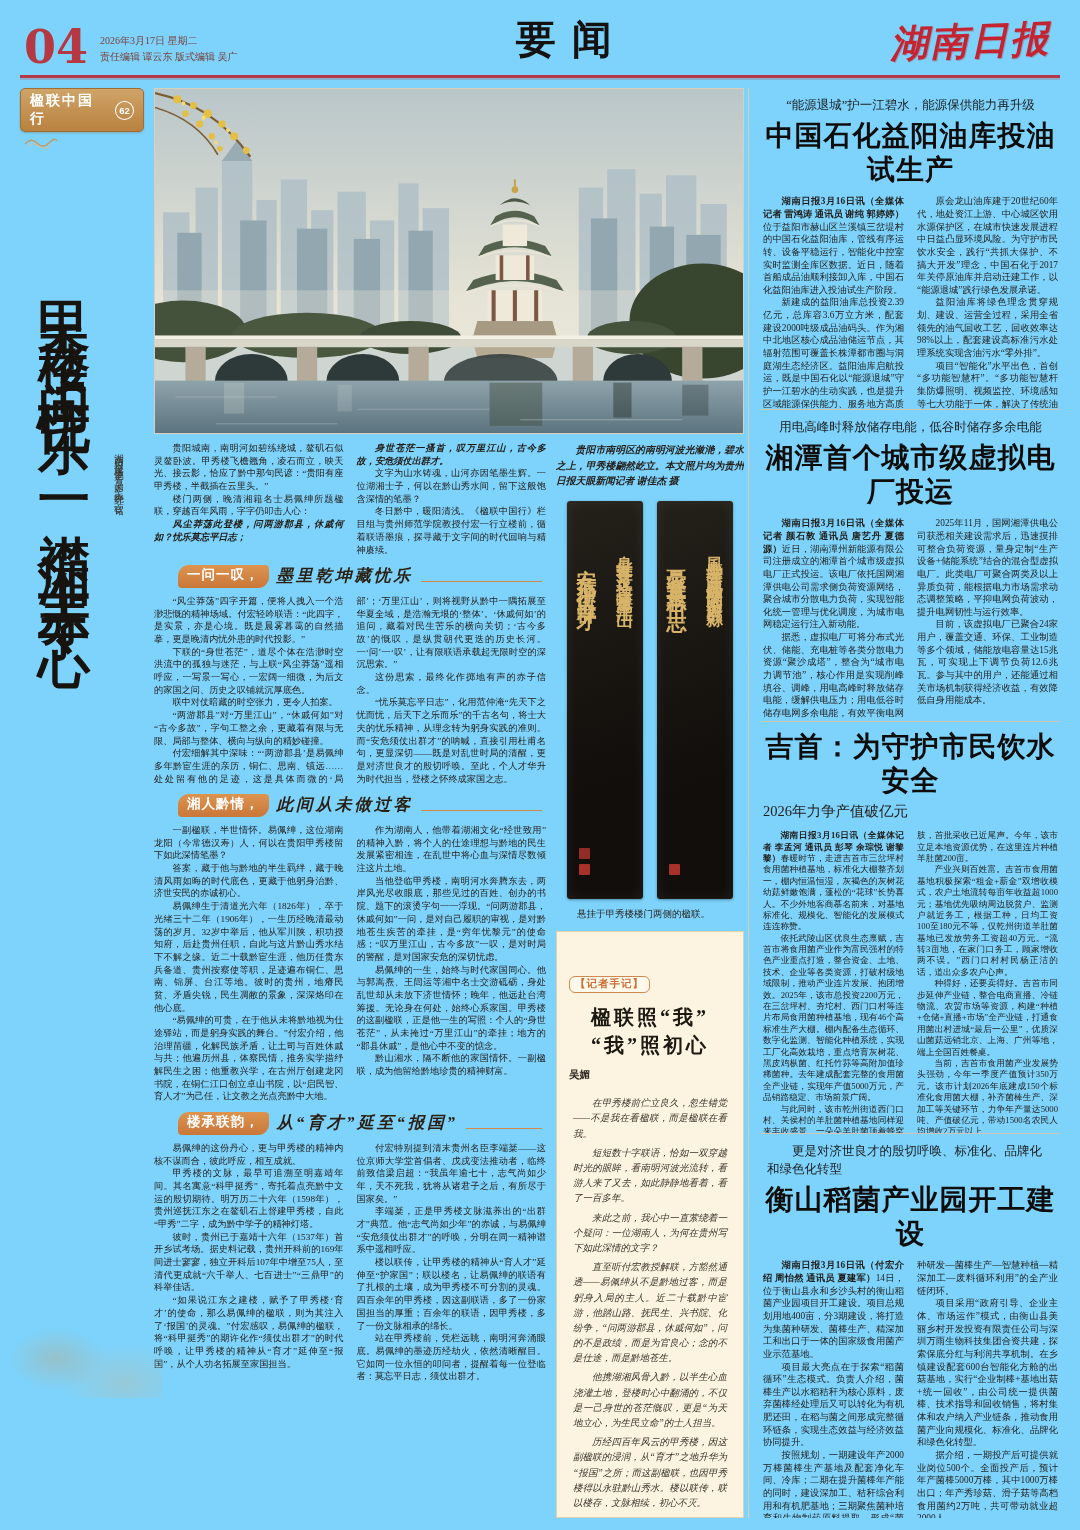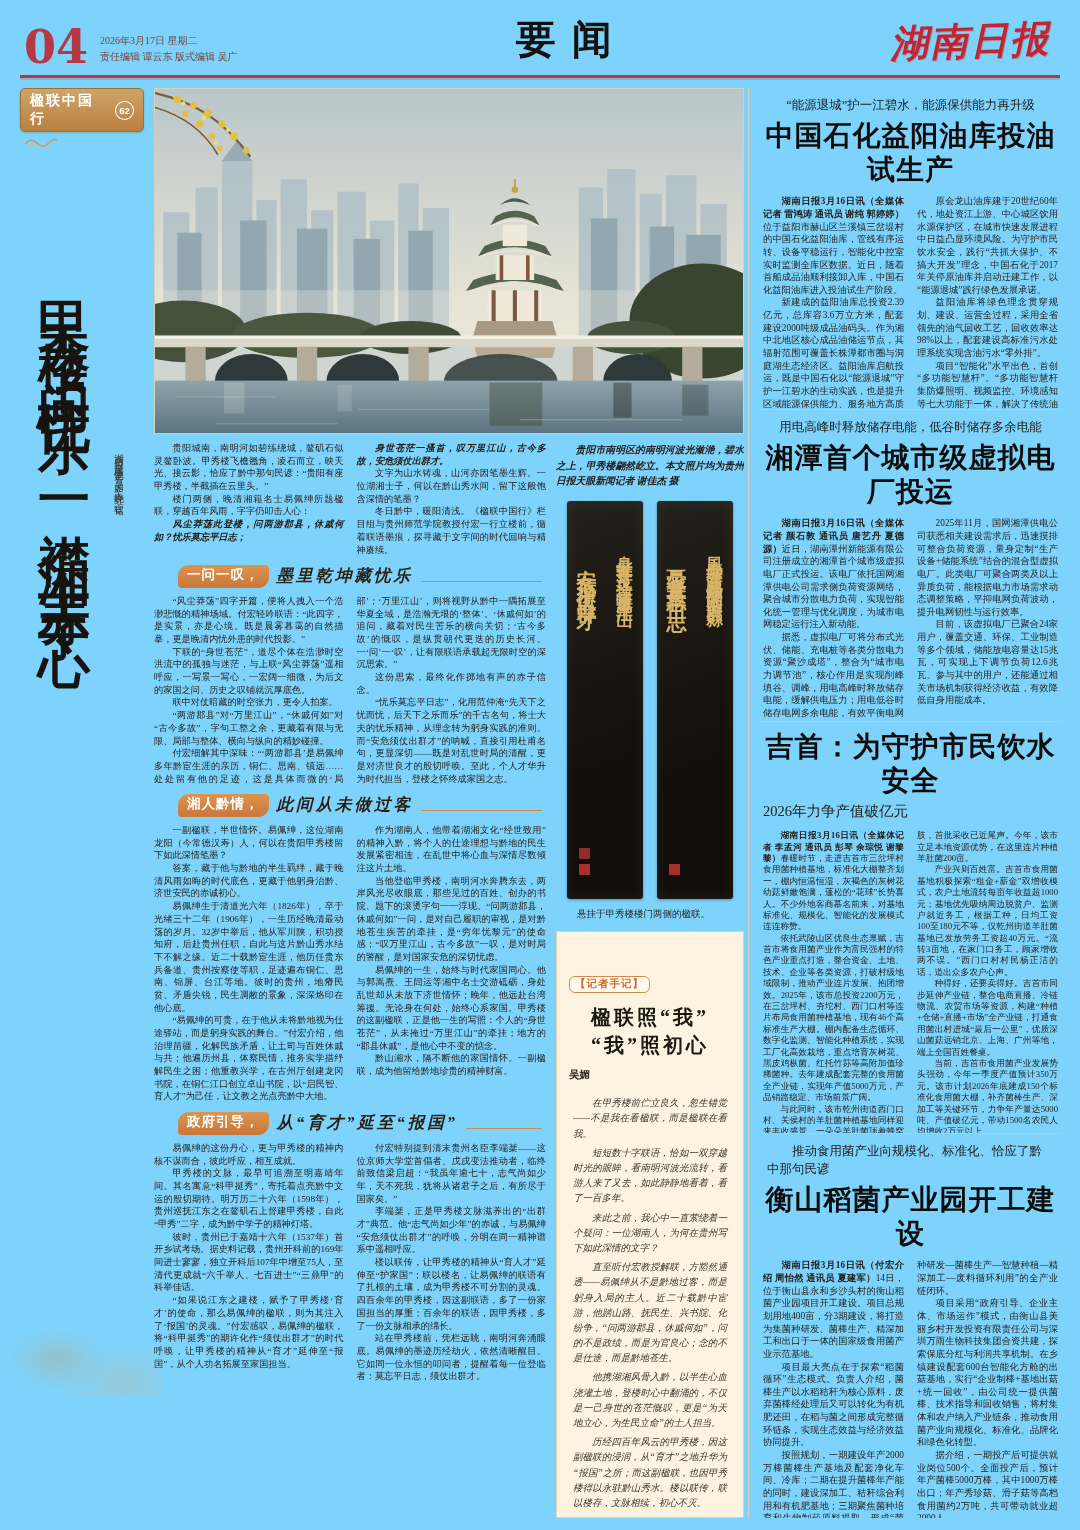--- a/index.html
+++ b/index.html
@@ -260,21 +260,21 @@
         <div class="rep"><p>“风尘莽荡”四字开篇，便将人拽入一个浩渺悲慨的精神场域。付宏轻吟联语：“此四字，是实景，亦是心境。既是晨雾暮霭的自然描摹，更是晚清内忧外患的时代投影。”</p><p>下联的“身世苍茫”，道尽个体在浩渺时空洪流中的孤独与迷茫，与上联“风尘莽荡”遥相呼应，一写景一写心，一宏阔一细微，为后文的家国之问、历史之叹铺就沉厚底色。</p><p>联中对仗暗藏的时空张力，更令人拍案。</p><p>“两游郡县”对“万里江山”，“休戚何如”对“古今多故”，字句工整之余，更藏着有限与无限、局部与整体、横向与纵向的精妙碰撞。</p><p>付宏细解其中深味：“‘两游郡县’是易佩绅多年黔宦生涯的亲历，铜仁、思南、镇远……处处留有他的足迹，这是具体而微的‘局部’；‘万里江山’，则将视野从黔中一隅拓展至华夏全域，是浩瀚无垠的‘整体’。‘休戚何如’的追问，藏着对民生苦乐的横向关切；‘古今多故’的慨叹，是纵贯朝代更迭的历史长河。一‘问’一‘叹’，让有限联语承载起无限时空的深沉思索。”</p><p>这份思索，最终化作掷地有声的赤子信念。</p><p>“忧乐莫忘平日志”，化用范仲淹“先天下之忧而忧，后天下之乐而乐”的千古名句，将士大夫的忧乐精神，从理念转为躬身实践的准则。而“安危须仗出群才”的呐喊，直接引用杜甫名句，更显深切——既是对乱世时局的清醒，更是对济世良才的殷切呼唤。至此，个人才华升为时代担当，登楼之怀终成家国之志。</p></div>
 
         <div class="ribbon">
           <span class="rtag">湘人黔情，</span>
           <span class="rttl">此间从未做过客</span>
           <span class="rline"></span>
         </div>
         <div class="rep"><p>一副楹联，半世情怀。易佩绅，这位湖南龙阳（今常德汉寿）人，何以在贵阳甲秀楼留下如此深情笔墨？</p><p>答案，藏于他与黔地的半生羁绊，藏于晚清风雨如晦的时代底色，更藏于他躬身治黔、济世安民的赤诚初心。</p><p>易佩绅生于清道光六年（1826年），卒于光绪三十二年（1906年），一生历经晚清最动荡的岁月。32岁中举后，他从军川陕，积功授知府，后赴贵州任职，自此与这片黔山秀水结下不解之缘。近二十载黔宦生涯，他历任贵东兵备道、贵州按察使等职，足迹遍布铜仁、思南、锦屏、台江等地。彼时的贵州，地瘠民贫、矛盾尖锐，民生凋敝的景象，深深烙印在他心底。</p><p>“易佩绅的可贵，在于他从未将黔地视为仕途驿站，而是躬身实践的舞台。”付宏介绍，他治理苗疆，化解民族矛盾，让土司与百姓休戚与共；他遍历州县，体察民情，推务实学措纾解民生之困；他重教兴学，在古州厅创建龙冈书院，在铜仁江口创立卓山书院，以“启民智、育人才”为己任，让文教之光点亮黔中大地。</p><p>作为湖南人，他带着湖湘文化“经世致用”的精神入黔，将个人的仕途理想与黔地的民生发展紧密相连，在乱世中将心血与深情尽数倾注这片土地。</p><p>当他登临甲秀楼，南明河水奔腾东去，两岸风光尽收眼底，那些见过的百姓、创办的书院、题下的滚烫字句一一浮现。“问两游郡县，休戚何如”一问，是对自己履职的审视，是对黔地苍生疾苦的牵挂，是“穷年忧黎元”的使命感；“叹万里江山，古今多故”一叹，是对时局的警醒，是对国家安危的深切忧虑。</p><p>易佩绅的一生，始终与时代家国同心。他与郭嵩焘、王闿运等湘中名士交游砥砺，身处乱世却从未放下济世情怀；晚年，他远赴台湾筹援。无论身在何处，始终心系家国。甲秀楼的这副楹联，正是他一生的写照：个人的“身世苍茫”，从未掩过“万里江山”的牵挂；地方的“郡县休戚”，是他心中不变的惦念。</p><p>黔山湘水，隔不断他的家国情怀。一副楹联，成为他留给黔地珍贵的精神财富。</p></div>
 
         <div class="ribbon">
-          <span class="rtag">政府引导，</span>
+          <span class="rtag">楼承联韵，</span>
           <span class="rttl">从“育才”延至“报国”</span>
           <span class="rline"></span>
         </div>
         <div class="rep"><p>易佩绅的这份丹心，更与甲秀楼的精神内核不谋而合，彼此呼应，相互成就。</p><p>甲秀楼的文脉，最早可追溯至明嘉靖年间。其名寓意“科甲挺秀”，寄托着点亮黔中文运的殷切期待。明万历二十六年（1598年），贵州巡抚江东之在鳌矶石上督建甲秀楼，自此“甲秀”二字，成为黔中学子的精神灯塔。</p><p>彼时，贵州已于嘉靖十六年（1537年）首开乡试考场。据史料记载，贵州开科前的169年间进士寥寥，独立开科后107年中增至75人，至清代更成就“六千举人、七百进士”“三鼎甲”的科举佳话。</p><p>“如果说江东之建楼，赋予了甲秀楼‘育才’的使命，那么易佩绅的楹联，则为其注入了‘报国’的灵魂。”付宏感叹，易佩绅的楹联，将“科甲挺秀”的期许化作“须仗出群才”的时代呼唤，让甲秀楼的精神从“育才”延伸至“报国”，从个人功名拓展至家国担当。</p><p>付宏特别提到清末贵州名臣李端棻——这位京师大学堂首倡者、戊戌变法推动者，临终前致信梁启超：“我虽年逾七十，志气尚如少年，天不死我，犹将从诸君子之后，有所尽于国家矣。”</p><p>李端棻，正是甲秀楼文脉滋养出的“出群才”典范。他“志气尚如少年”的赤诚，与易佩绅“安危须仗出群才”的呼唤，分明在同一精神谱系中遥相呼应。</p><p>楼以联传，让甲秀楼的精神从“育人才”延伸至“护家国”；联以楼名，让易佩绅的联语有了扎根的土壤，成为甲秀楼不可分割的灵魂。四百余年的甲秀楼，因这副联语，多了一份家国担当的厚重；百余年的联语，因甲秀楼，多了一份文脉相承的绵长。</p><p>站在甲秀楼前，凭栏远眺，南明河奔涌眼底。易佩绅的墨迹历经劫火，依然清晰醒目。它如同一位永恒的叩问者，提醒着每一位登临者：莫忘平日志，须仗出群才。</p></div>
       </div>
 
       <div class="fside">
         <p class="pcap">贵阳市南明区的南明河波光潋滟，碧水之上，甲秀楼翩然屹立。本文照片均为贵州日报天眼新闻记者 谢佳杰 摄</p>
 
         <div class="couplet">
@@ -329,21 +329,21 @@
       <article class="rart" style="height:412px;">
         <h2 class="rhead">吉首：为守护市民饮水安全</h2>
         <p class="rsub">2026年力争产值破亿元</p>
         <div class="rbody tight">
           <p><b>湖南日报3月16日讯（全媒体记者 李孟河 通讯员 彭琴 余琮悦 谢黎黎）</b><span>春暖时节，走进吉首市三岔坪村食用菌种植基地，标准化大棚整齐划一，棚内恒温恒湿，灰褐色的灰树花幼菇鲜嫩饱满，蓬松的“花球”长势喜人。不少外地客商慕名前来，对基地标准化、规模化、智能化的发展模式连连称赞。</span></p>
           <div class="rep"><p>依托武陵山区优良生态禀赋，吉首市将食用菌产业作为富民强村的特色产业重点打造，整合资金、土地、技术、企业等各类资源，打破村级地域限制，推动产业连片发展、抱团增效。2025年，该市总投资2200万元，在三岔坪村、夯坨村、西门口村等连片布局食用菌种植基地，现有46个高标准生产大棚。棚内配备生态循环、数字化监测、智能化种植系统，实现工厂化高效栽培，重点培育灰树花、黑皮鸡枞菌、红托竹荪等高附加值珍稀菌种。去年建成配套完整的食用菌全产业链，实现年产值5000万元，产品销路稳定、市场前景广阔。</p><p>与此同时，该市乾州街道西门口村、关侯村的羊肚菌种植基地同样迎来丰收盛景。一朵朵羊肚菌顶着蜂窝状的菌帽，在松软的土壤上伸展腰肢，首批采收已近尾声。今年，该市立足本地资源优势，在这里连片种植羊肚菌200亩。</p><p>产业兴则百姓富。吉首市食用菌基地积极探索“租金+薪金”双增收模式，农户土地流转每亩年收益超1000元；基地优先吸纳周边脱贫户、监测户就近务工，根据工种，日均工资100至180元不等，仅乾州街道羊肚菌基地已发放劳务工资超40万元。“流转3亩地，在家门口务工，顾家增收两不误。”西门口村村民杨正洁的话，道出众多农户心声。</p><p>种得好，还要卖得好。吉首市同步延伸产业链，整合电商直播、冷链物流、农贸市场等资源，构建“种植+仓储+直播+市场”全产业链，打通食用菌出村进城“最后一公里”，优质深山菌菇远销北京、上海、广州等地，端上全国百姓餐桌。</p><p>当前，吉首市食用菌产业发展势头强劲，今年一季度产值预计350万元。该市计划2026年底建成150个标准化食用菌大棚，补齐菌棒生产、深加工等关键环节，力争年产量达5000吨、产值破亿元，带动1500名农民人均增收2万元以上。</p></div>
         </div>
       </article>
 
       <article class="rart" style="flex:1;">
-        <p class="kick wrap">推动食用菌产业向规模化、标准化、恰应了黔中那句民谚</p>
+        <p class="kick wrap">更是对济世良才的殷切呼唤、标准化、品牌化和绿色化转型</p>
         <h2 class="rhead">衡山稻菌产业园开工建设</h2>
         <div class="rbody">
           <p><b>湖南日报3月16日讯（付宏介绍 周怡然 通讯员 夏建军）</b><span>14日，位于衡山县永和乡沙头村的衡山稻菌产业园项目开工建设。项目总规划用地400亩，分3期建设，将打造为集菌种研发、菌棒生产、精深加工和出口于一体的国家级食用菌产业示范基地。</span></p>
           <div class="rep"><p>项目最大亮点在于探索“稻菌循环”生态模式。负责人介绍，菌棒生产以水稻秸秆为核心原料，废弃菌棒经处理后又可以转化为有机肥还田，在稻与菌之间形成完整循环链条，实现生态效益与经济效益协同提升。</p><p>按照规划，一期建设年产2000万棒菌棒生产基地及配套净化车间、冷库；二期在提升菌棒年产能的同时，建设深加工、秸秆综合利用和有机肥基地；三期聚焦菌种培育和生物制药原料提取，形成“菌种研发—菌棒生产—智慧种植—精深加工—废料循环利用”的全产业链闭环。</p><p>项目采用“政府引导、企业主体、市场运作”模式，由衡山县美丽乡村开发投资有限责任公司与深圳万雨生物科技集团合资共建，探索保底分红与利润共享机制。在乡镇建设配套600台智能化方舱的出菇基地，实行“企业制棒+基地出菇+统一回收”，由公司统一提供菌棒、技术指导和回收销售，将村集体和农户纳入产业链条，推动食用菌产业向规模化、标准化、品牌化和绿色化转型。</p><p>据介绍，一期投产后可提供就业岗位500个。全面投产后，预计年产菌棒5000万棒，其中1000万棒出口；年产秀珍菇、滑子菇等高档食用菌约2万吨，共可带动就业超2000人。</p></div>
         </div>
       </article>
 
     </aside>
   </div>
 </div>

